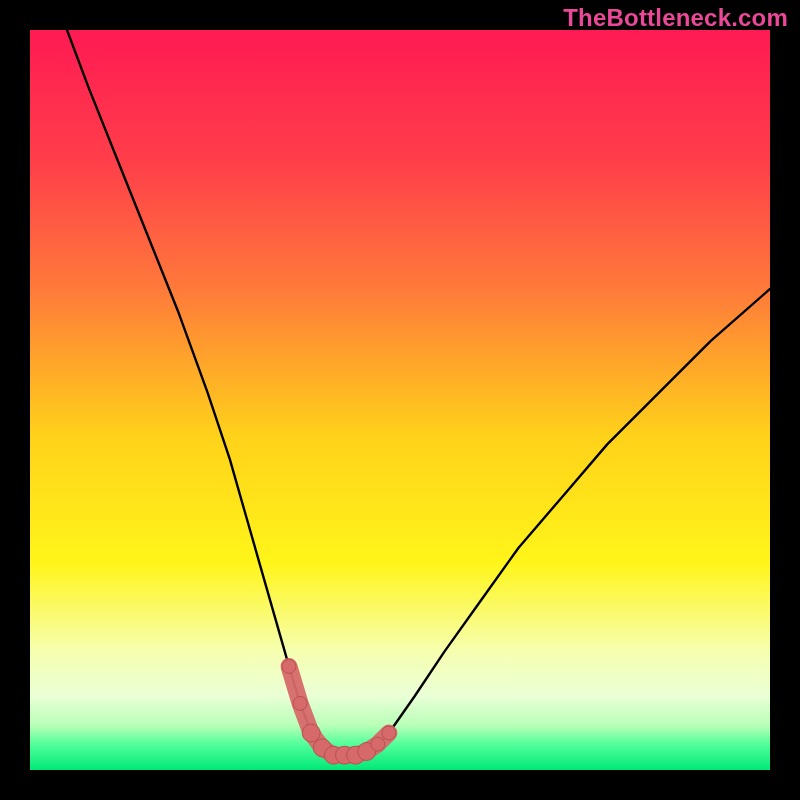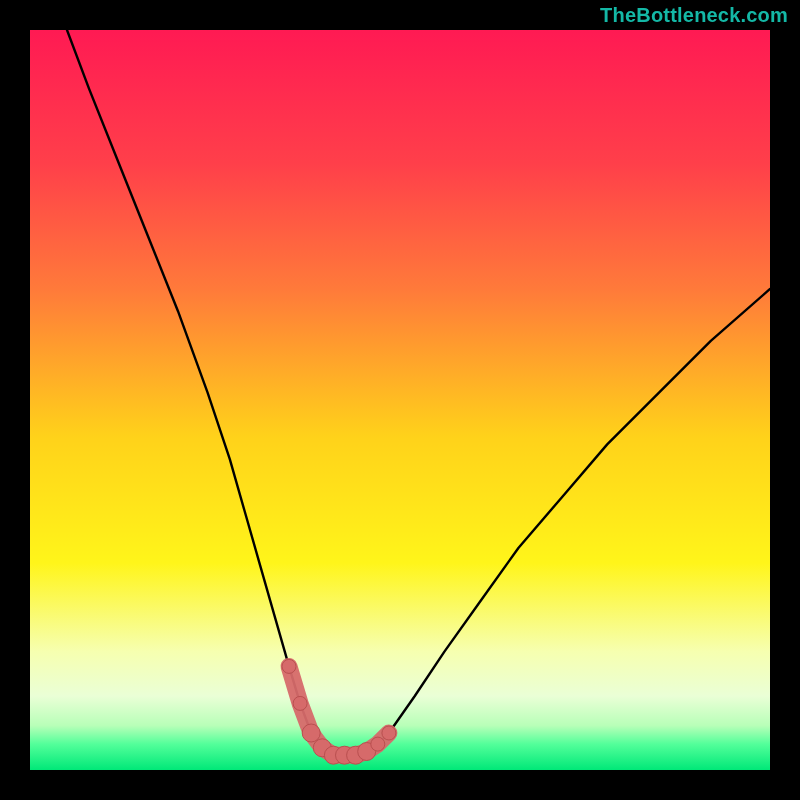--- a/index.html
+++ b/index.html
@@ -14,23 +14,23 @@
   .frame {
     position: absolute;
     box-sizing: border-box;
   }
   .plot-area {
     position: absolute;
     overflow: hidden;
   }
   .watermark {
     position: absolute;
-    font-size: 20px;
+    font-size: 24px;
     font-weight: 600;
-    color: #14b8a6;
+    color: #ec4899;
     letter-spacing: 0.2px;
   }
   svg { display: block; }
 </style>
 </head>
 <body>
 
 <div class="frame" style="left: 0px; top: 0px; width: 800px; height: 800px; border-width: 30px; border-style: solid; border-color: rgb(0, 0, 0);"></div>
 
 <div class="plot-area" style="left: 30px; top: 30px; width: 740px; height: 740px;">

